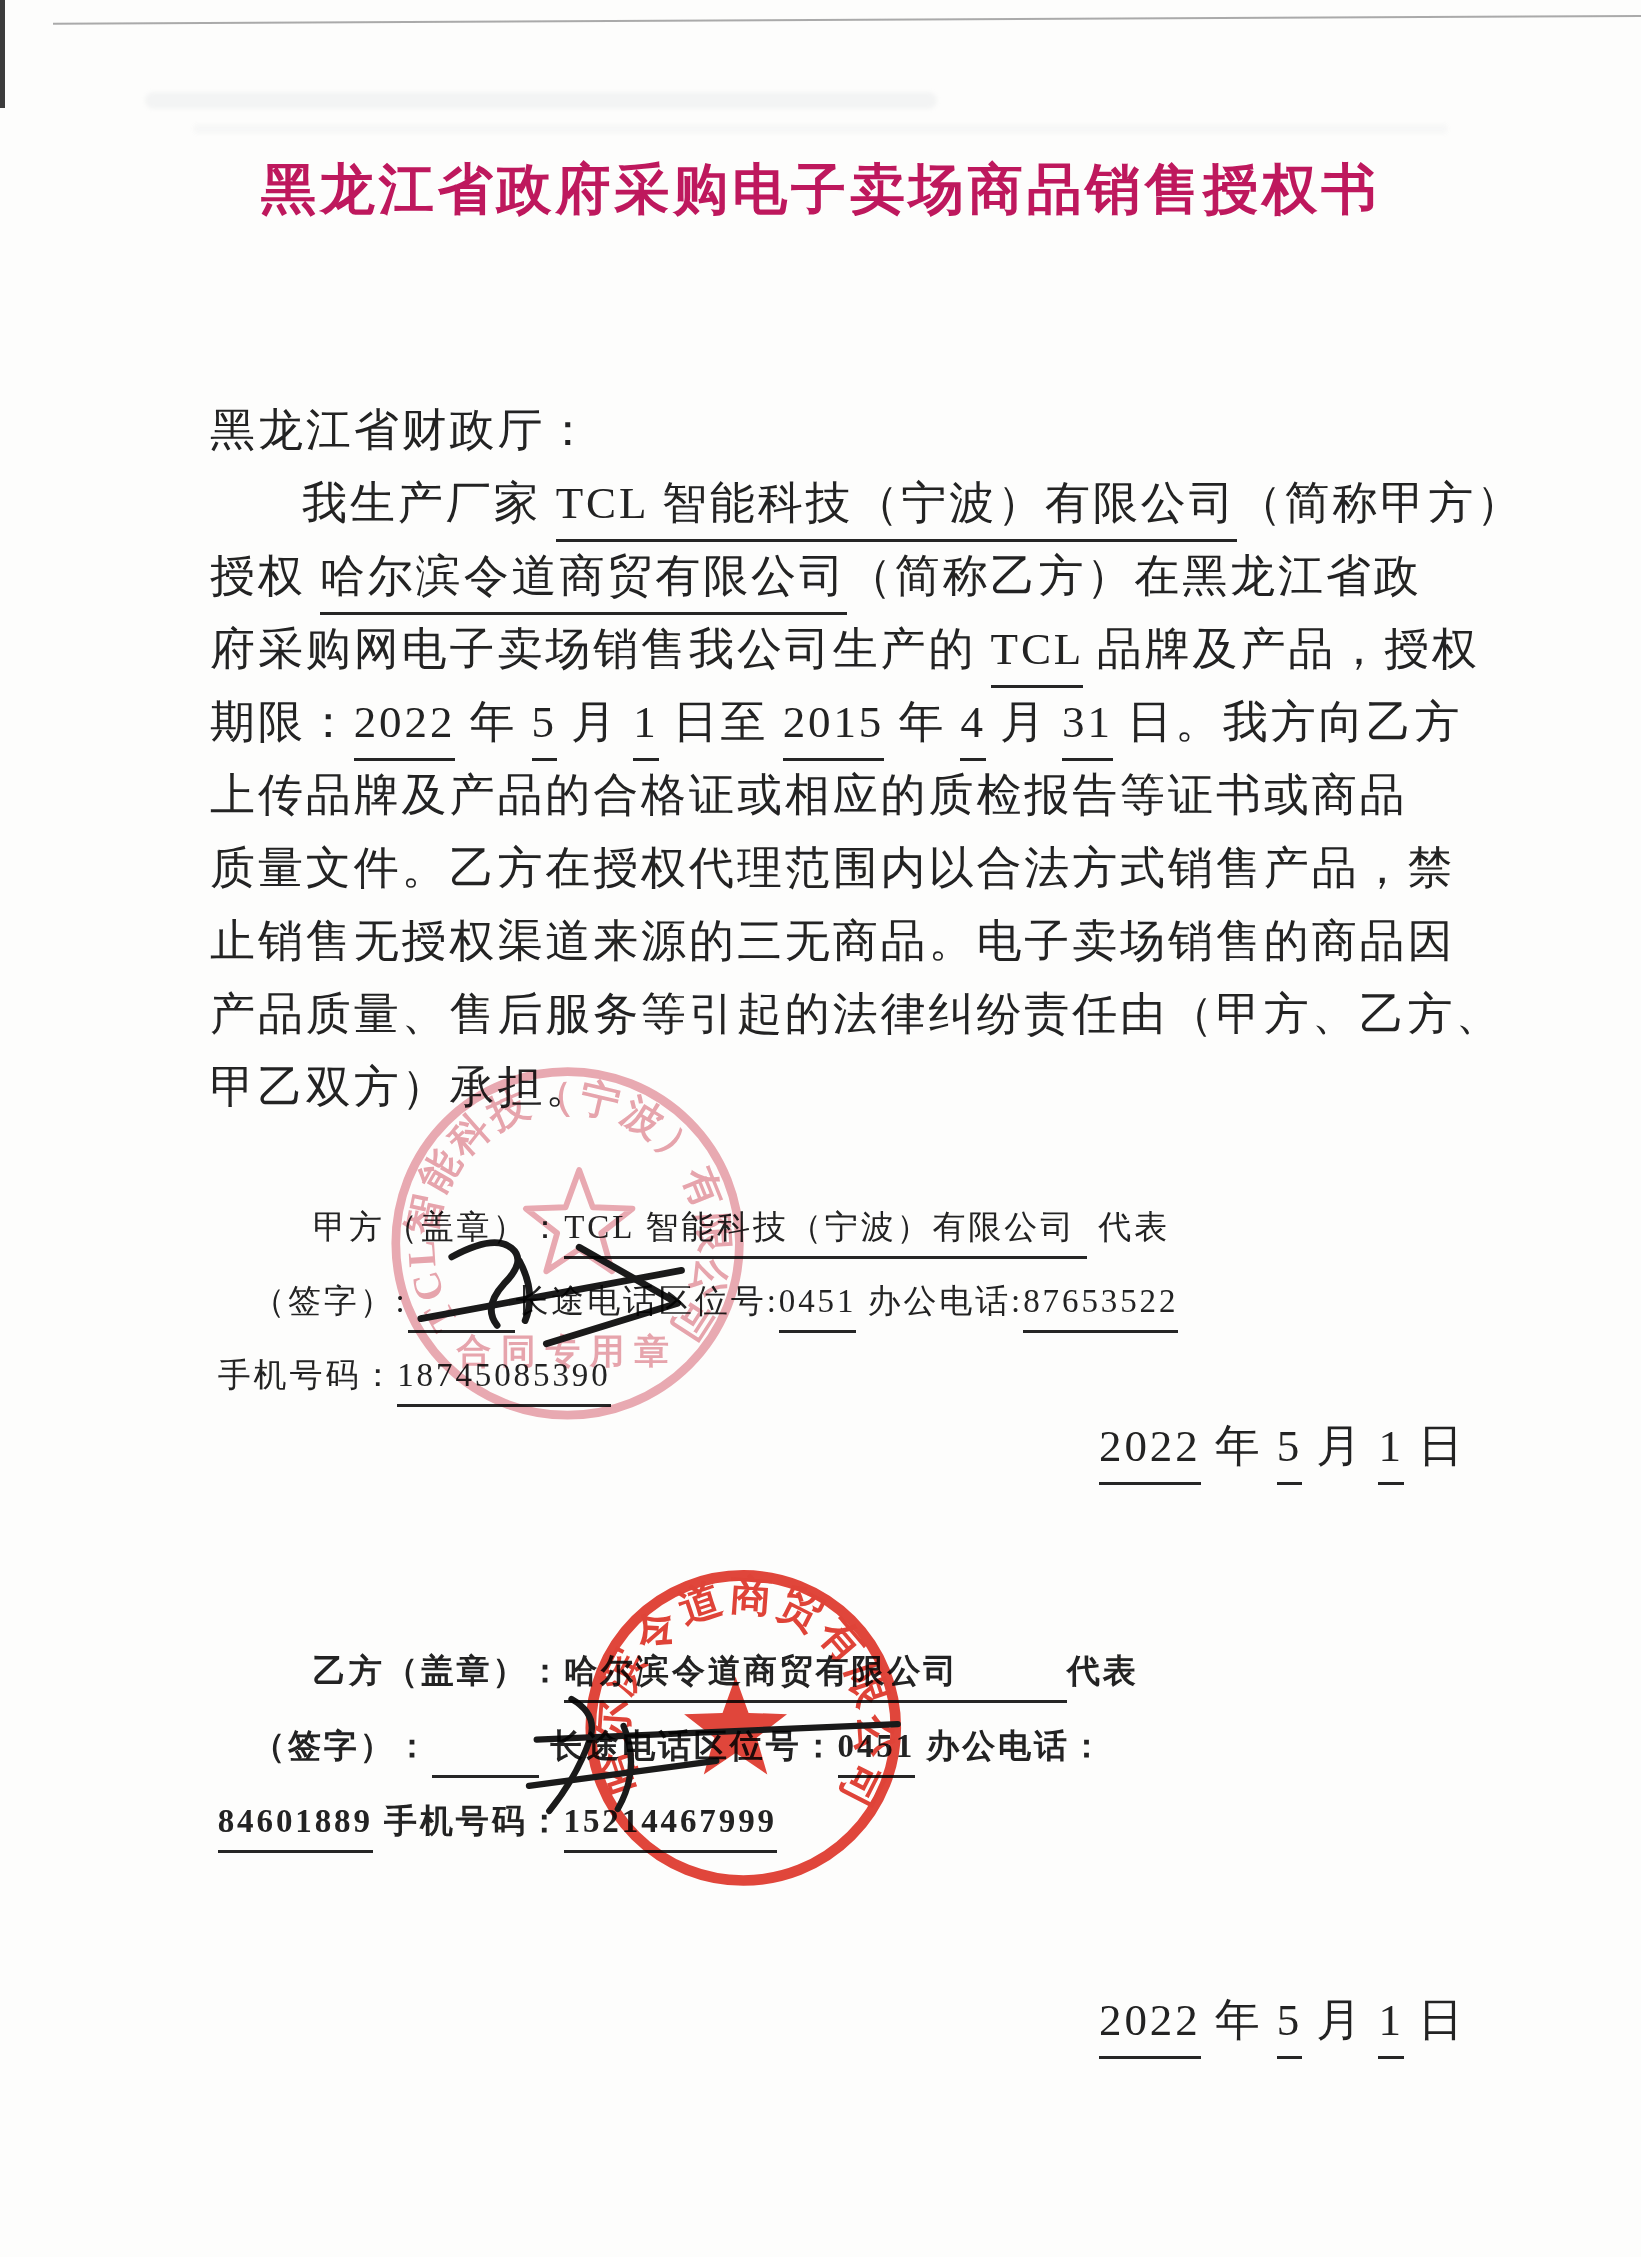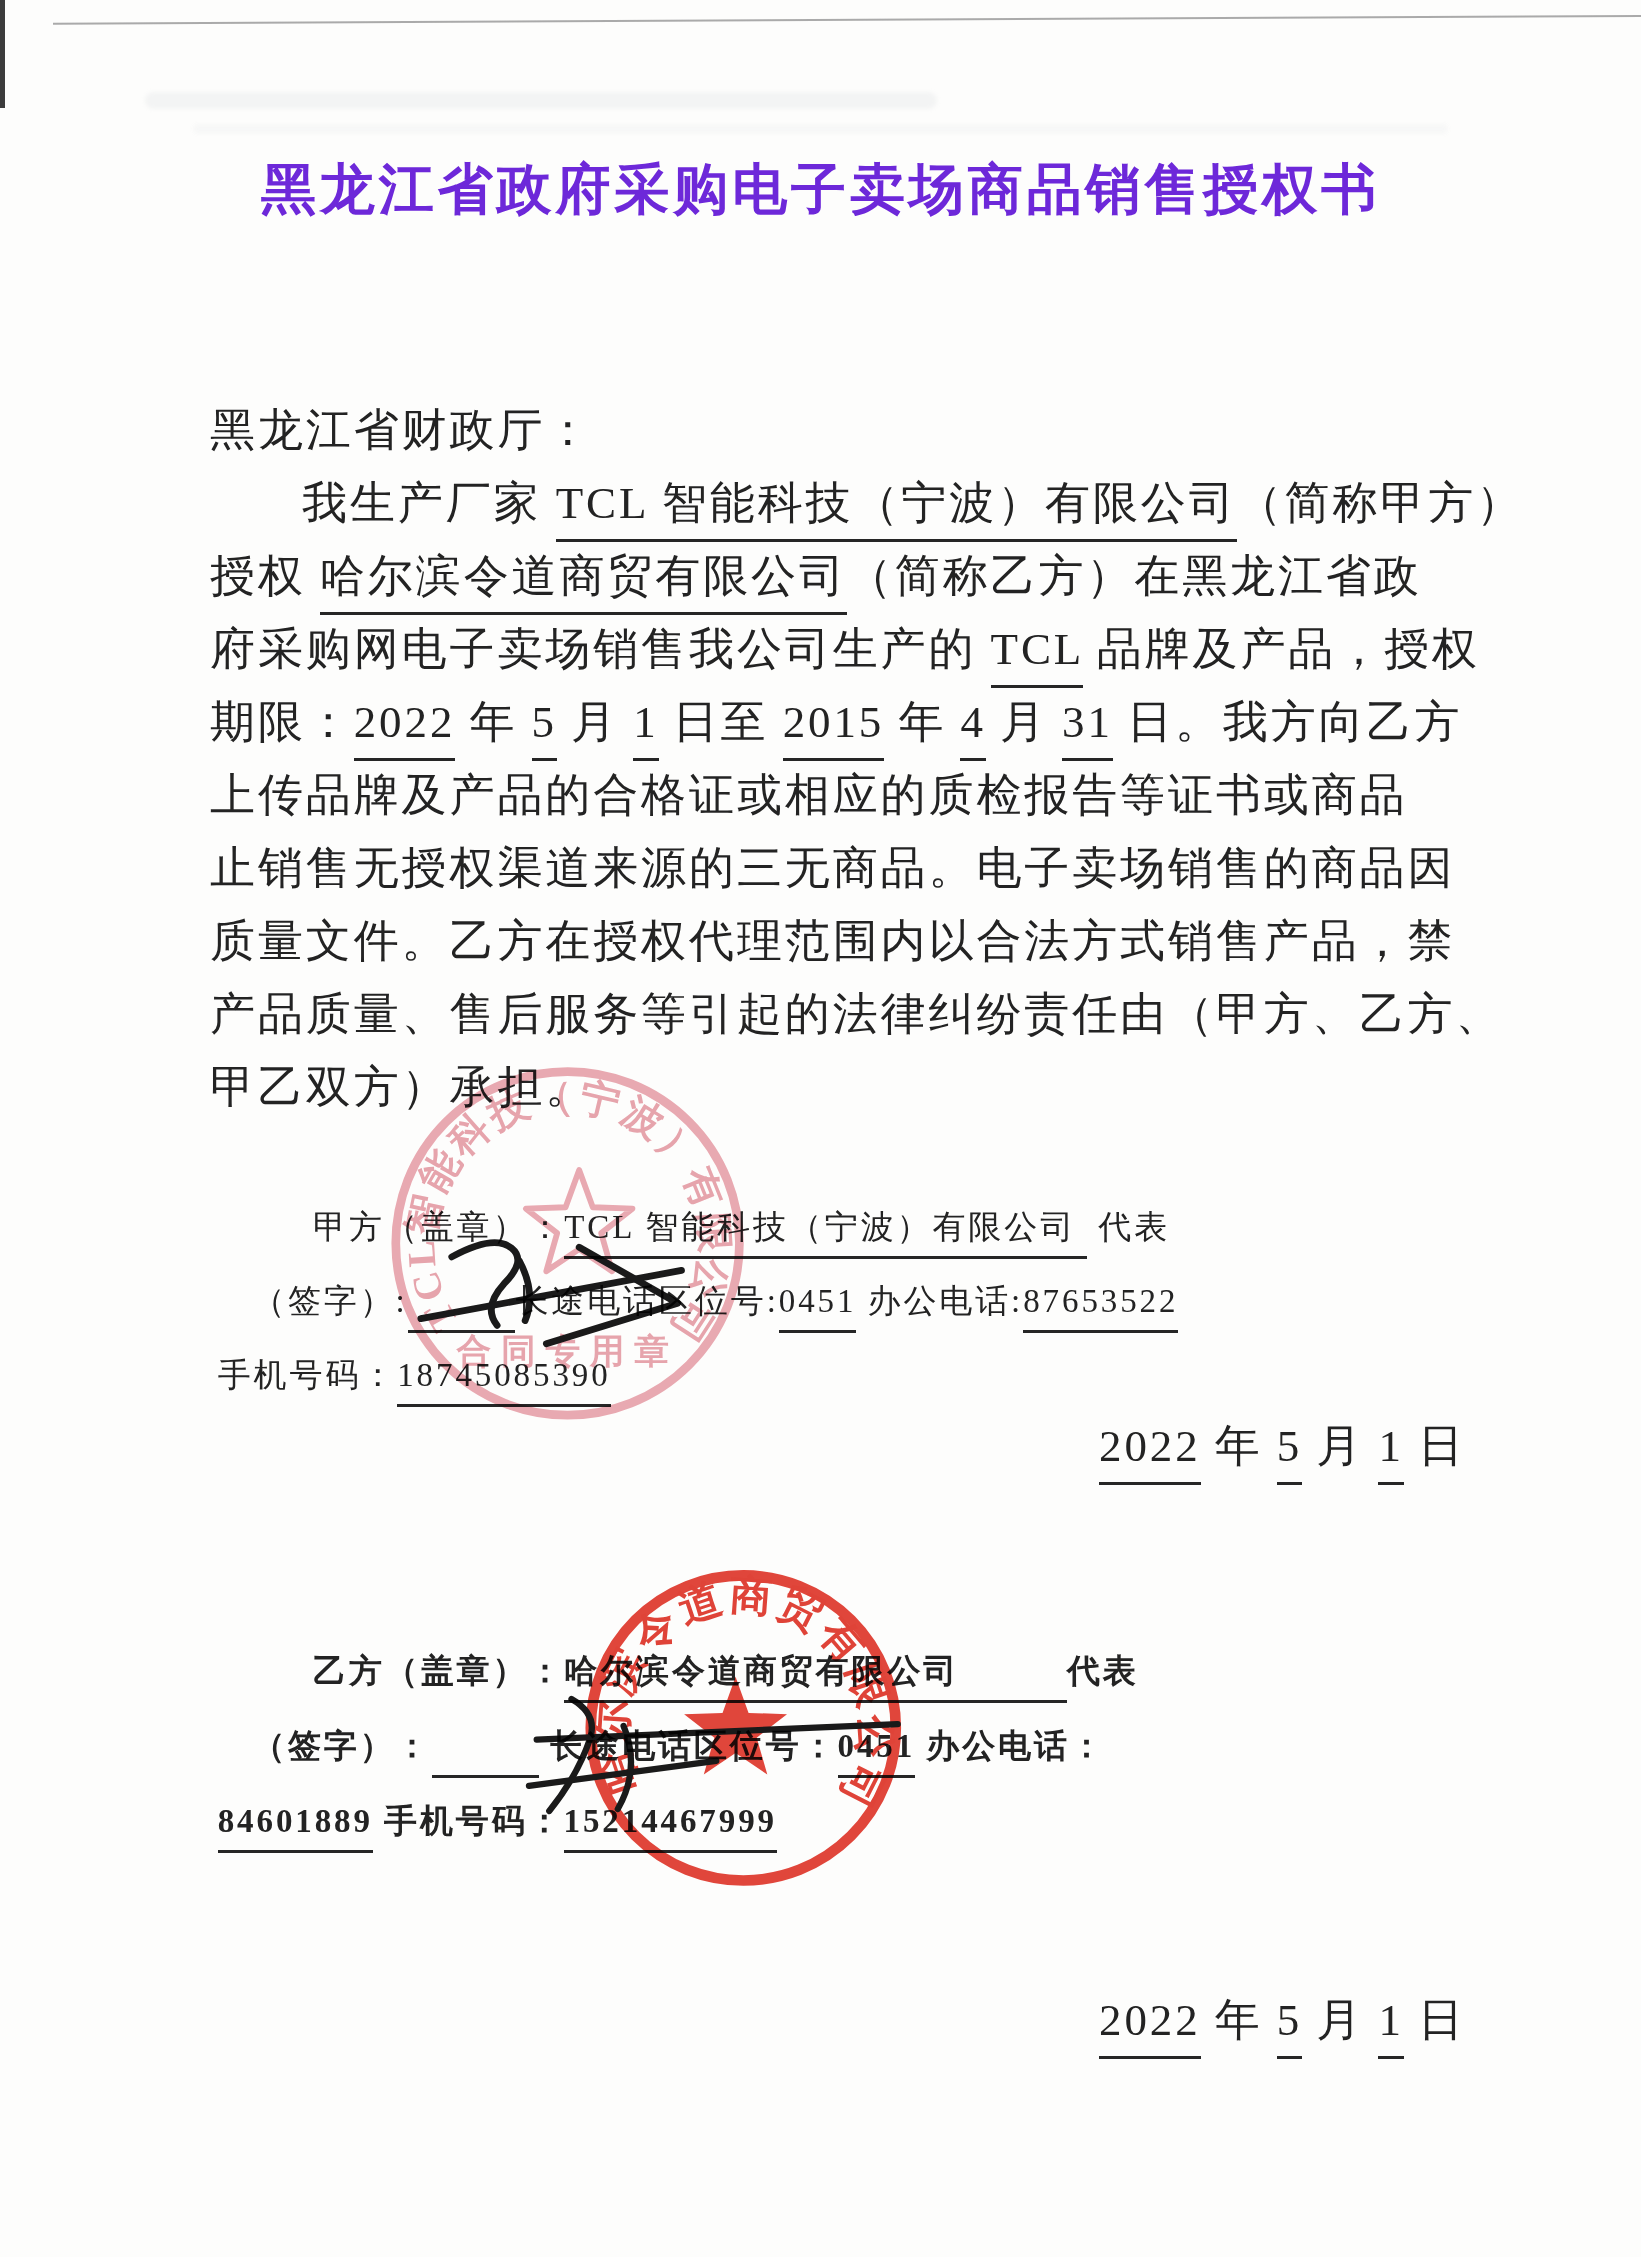--- a/index.html
+++ b/index.html
@@ -23,21 +23,21 @@
   .smudge.s1{left:145px;top:92px;width:792px;height:17.4px;}
   .smudge.s2{left:193px;top:124px;width:1255px;height:9.7px;opacity:.6;}
 
   .title{
     position:absolute;left:0;right:0;top:153px;margin:0;
     text-align:center;
     font-family:"DejaVu Sans", sans-serif;
     font-weight:700;
     font-size:55px;
     letter-spacing:3.9px;
-    color:#6d28d9;
+    color:#be185d;
   }
   .content{
     position:absolute;left:210px;top:394px;width:1313px;
     font-size:45px;letter-spacing:2.9px;font-family:Liberation Serif, serif;
   }
   .content .line{height:73px;line-height:73px;white-space:pre;}
   .indent{text-indent:92px;}
 
   .party{position:absolute;left:210px;width:1371px;font-size:33px;letter-spacing:2.9px;}
   .party .line{height:74px;line-height:74px;white-space:pre;}
@@ -73,22 +73,22 @@
 
   <h1 class="title">黑龙江省政府采购电子卖场商品销售授权书</h1>
 
   <div class="content">
     <div class="line">黑龙江省财政厅：</div>
     <div class="line indent"><span>我生产厂家 </span><span class="u">TCL 智能科技（宁波）有限公司</span><span>（简称甲方）</span></div>
     <div class="line"><span>授权 </span><span class="u">哈尔滨令道商贸有限公司</span><span>（简称乙方）在黑龙江省政</span></div>
     <div class="line"><span>府采购网电子卖场销售我公司生产的 </span><span class="u">TCL</span><span> 品牌及产品，授权</span></div>
     <div class="line"><span>期限：</span><span class="u">2022</span><span> 年 </span><span class="u">5</span><span> 月 </span><span class="u">1</span><span> 日至 </span><span class="u">2015</span><span> 年 </span><span class="u">4</span><span> 月 </span><span class="u">31</span><span> 日。我方向乙方</span></div>
     <div class="line"><span>上传品牌及产品的合格证或相应的质检报告等证书或商品</span></div>
+    <div class="line"><span>质量文件。乙方在授权代理范围内以合法方式销售产品，禁</span></div>
     <div class="line"><span>止销售无授权渠道来源的三无商品。电子卖场销售的商品因</span></div>
-    <div class="line"><span>质量文件。乙方在授权代理范围内以合法方式销售产品，禁</span></div>
     <div class="line"><span>产品质量、售后服务等引起的法律纠纷责任由（甲方、乙方、</span></div>
     <div class="line"><span>甲乙双方）承担。</span></div>
   </div>
 
   <div class="party party-a">
     <div class="line ind-gz"><span>甲方（盖章）：</span><span class="u">TCL 智能科技（宁波）有限公司 </span><span> 代表</span></div>
     <div class="line ind-qz"><span>（签字）:</span><span class="u">　　　</span><span>长途电话区位号:</span><span class="u">0451</span><span> 办公电话:</span><span class="u">87653522</span></div>
     <div class="line ind-0"><span>手机号码：</span><span class="u">18745085390</span></div>
   </div>
   <div class="date date-a"><span class="u">2022</span><span> 年 </span><span class="u">5</span><span> 月 </span><span class="u">1</span><span> 日</span></div>

